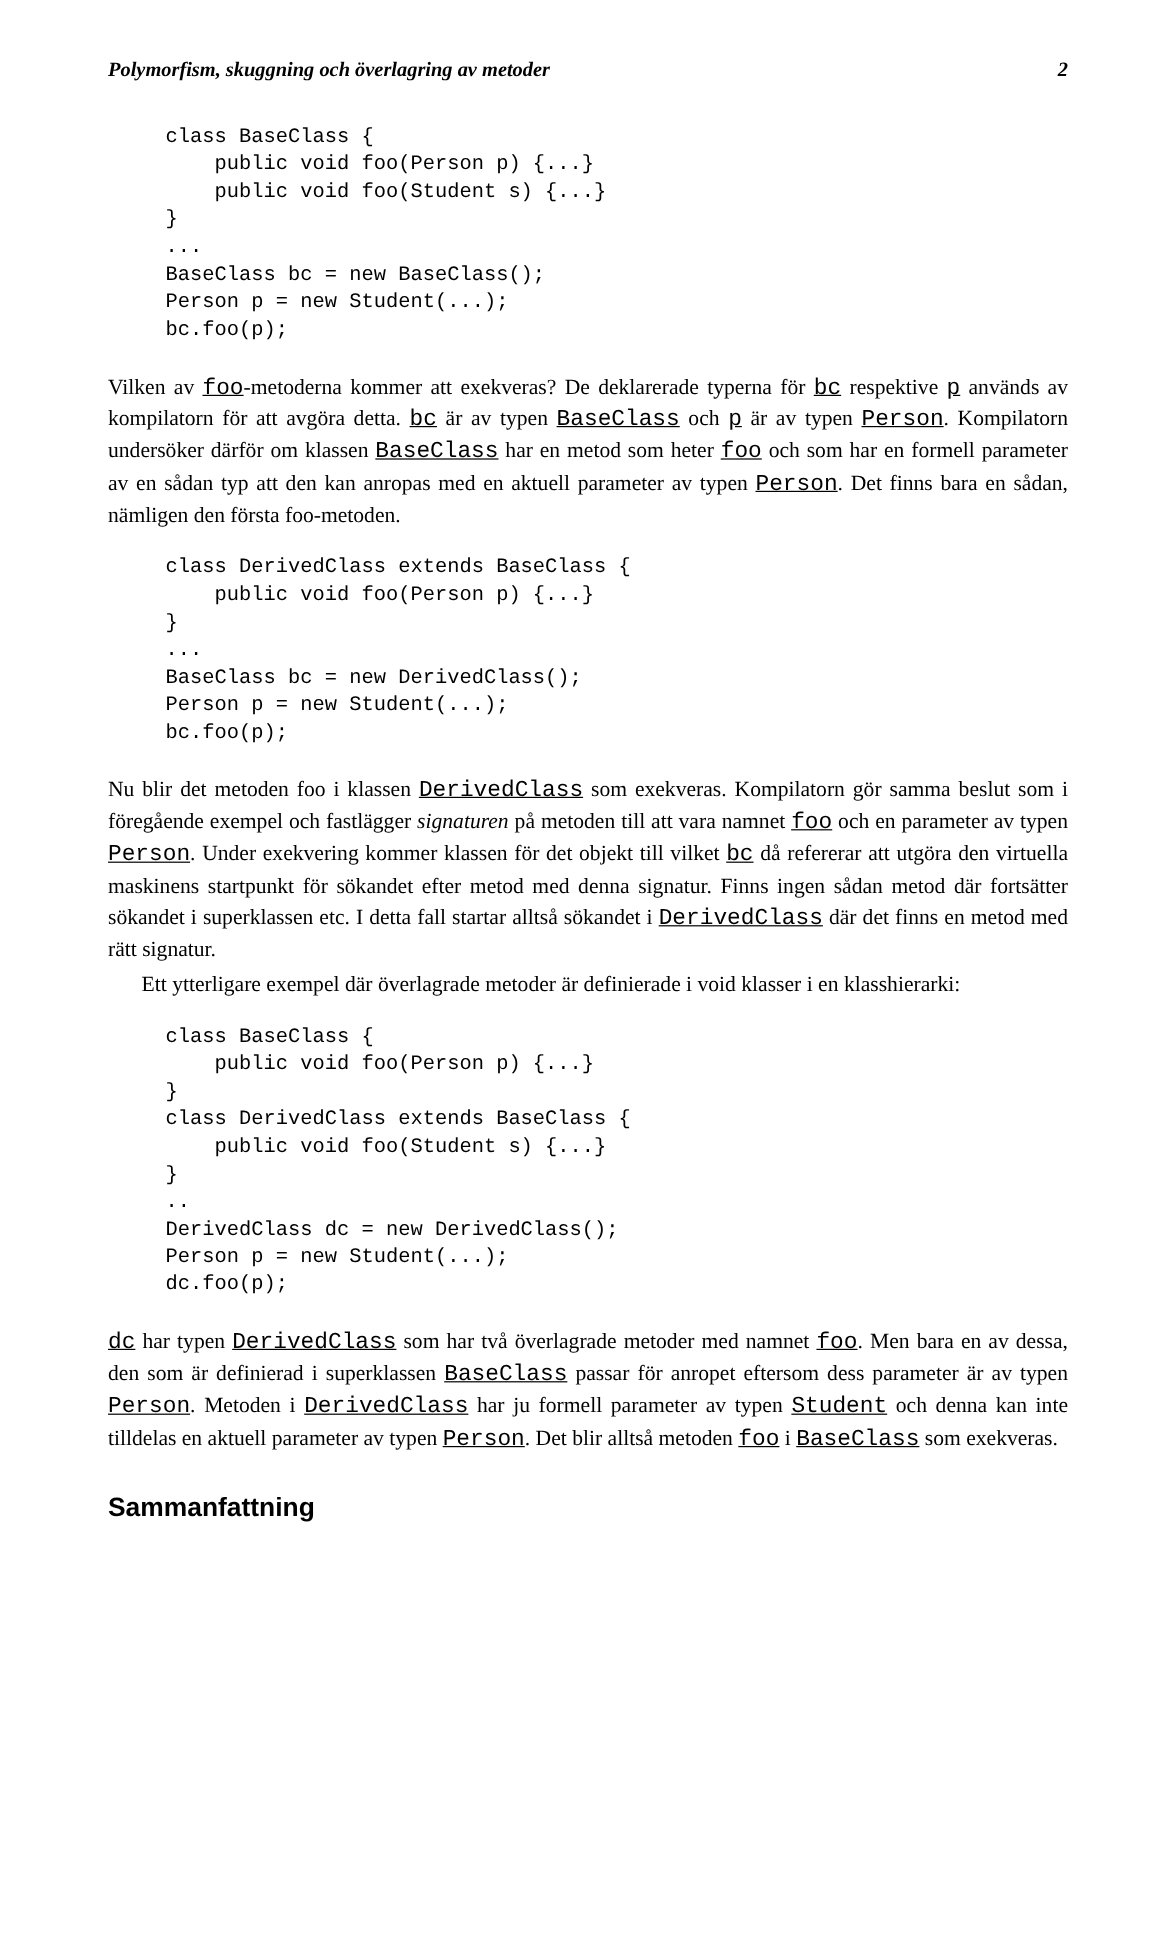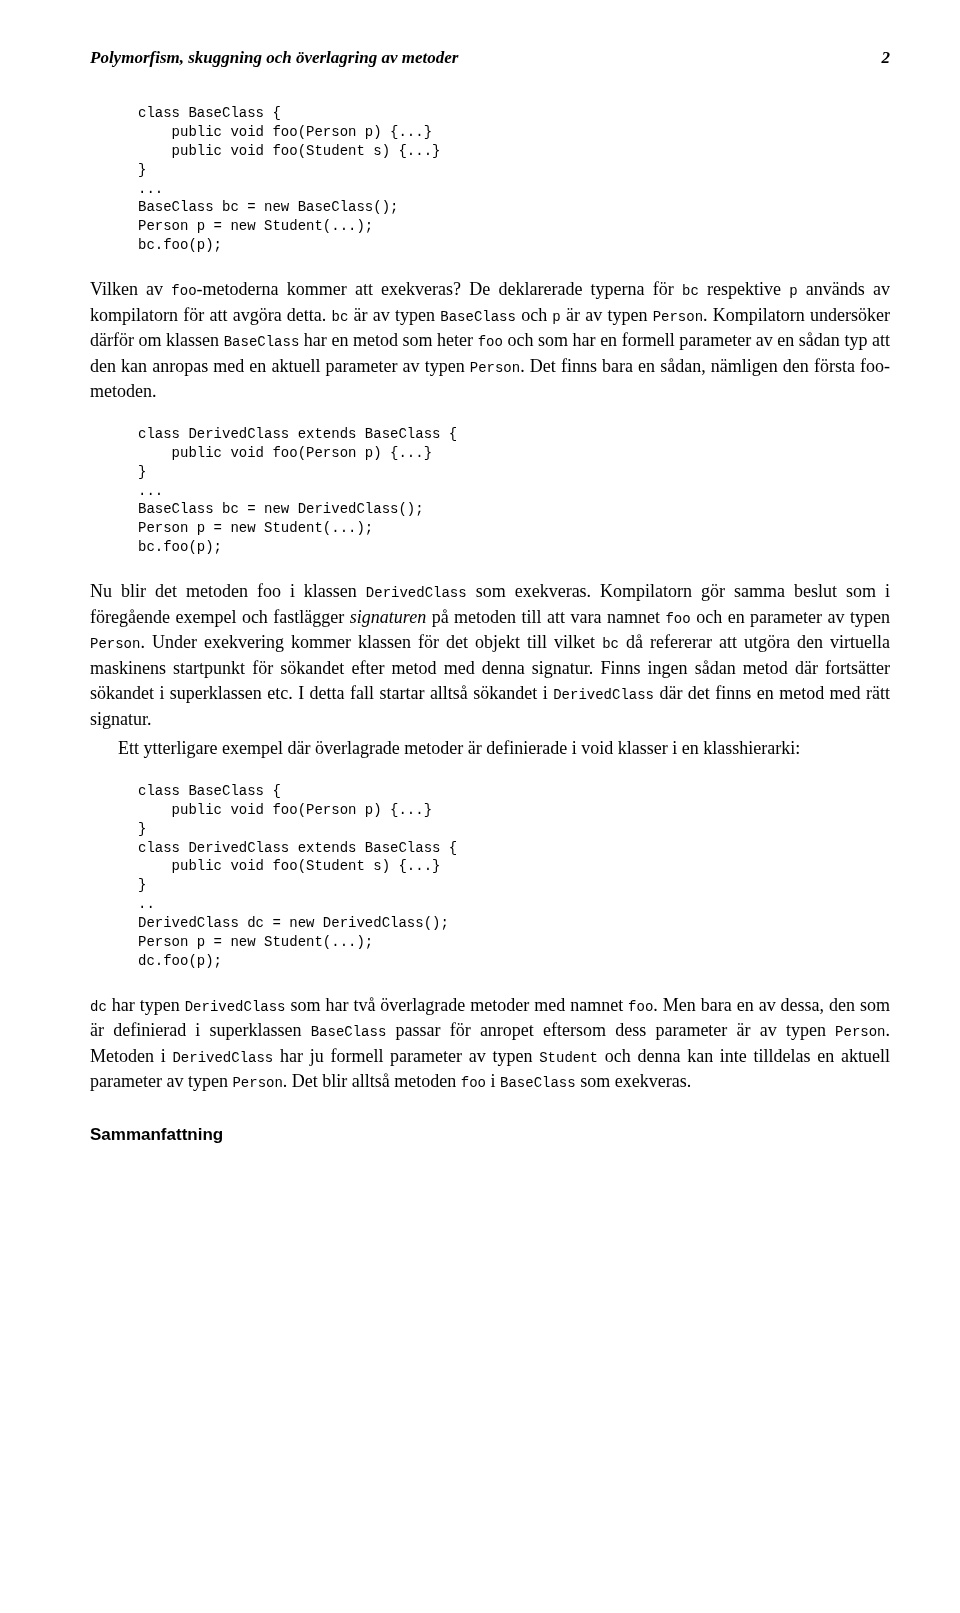--- a/index.html
+++ b/index.html
@@ -19,45 +19,46 @@
     display: flex;
     justify-content: space-between;
     align-items: baseline;
     font-style: italic;
     font-size: 17px;
     margin-bottom: 36px;
     font-weight: bold;
   }
   .code-block {
     font-family: "Courier New", Courier, monospace;
-    font-size: 14px;
+    font-size: 17px;
     white-space: pre;
     line-height: 1.35;
     margin: 8px 0 22px 48px;
   }
   p.body {
     font-size: 18px;
     line-height: 1.42;
     margin: 0 0 4px 0;
     text-align: justify;
   }
   p.body.indent {
     text-indent: 28px;
   }
   p.body.noindent {
     text-indent: 0;
   }
   .mono {
     font-family: "Courier New", Courier, monospace;
-    font-size: 14px;
+    font-size: 19px;
+    text-decoration: underline;
   }
   h3.section {
     font-family: Arial, Helvetica, sans-serif;
     font-weight: bold;
-    font-size: 17px;
+    font-size: 22px;
     margin: 30px 0 12px 0;
   }
   .para-group {
     margin-bottom: 20px;
   }
 </style>
 </head>
 <body>
 
 <div class="page">

